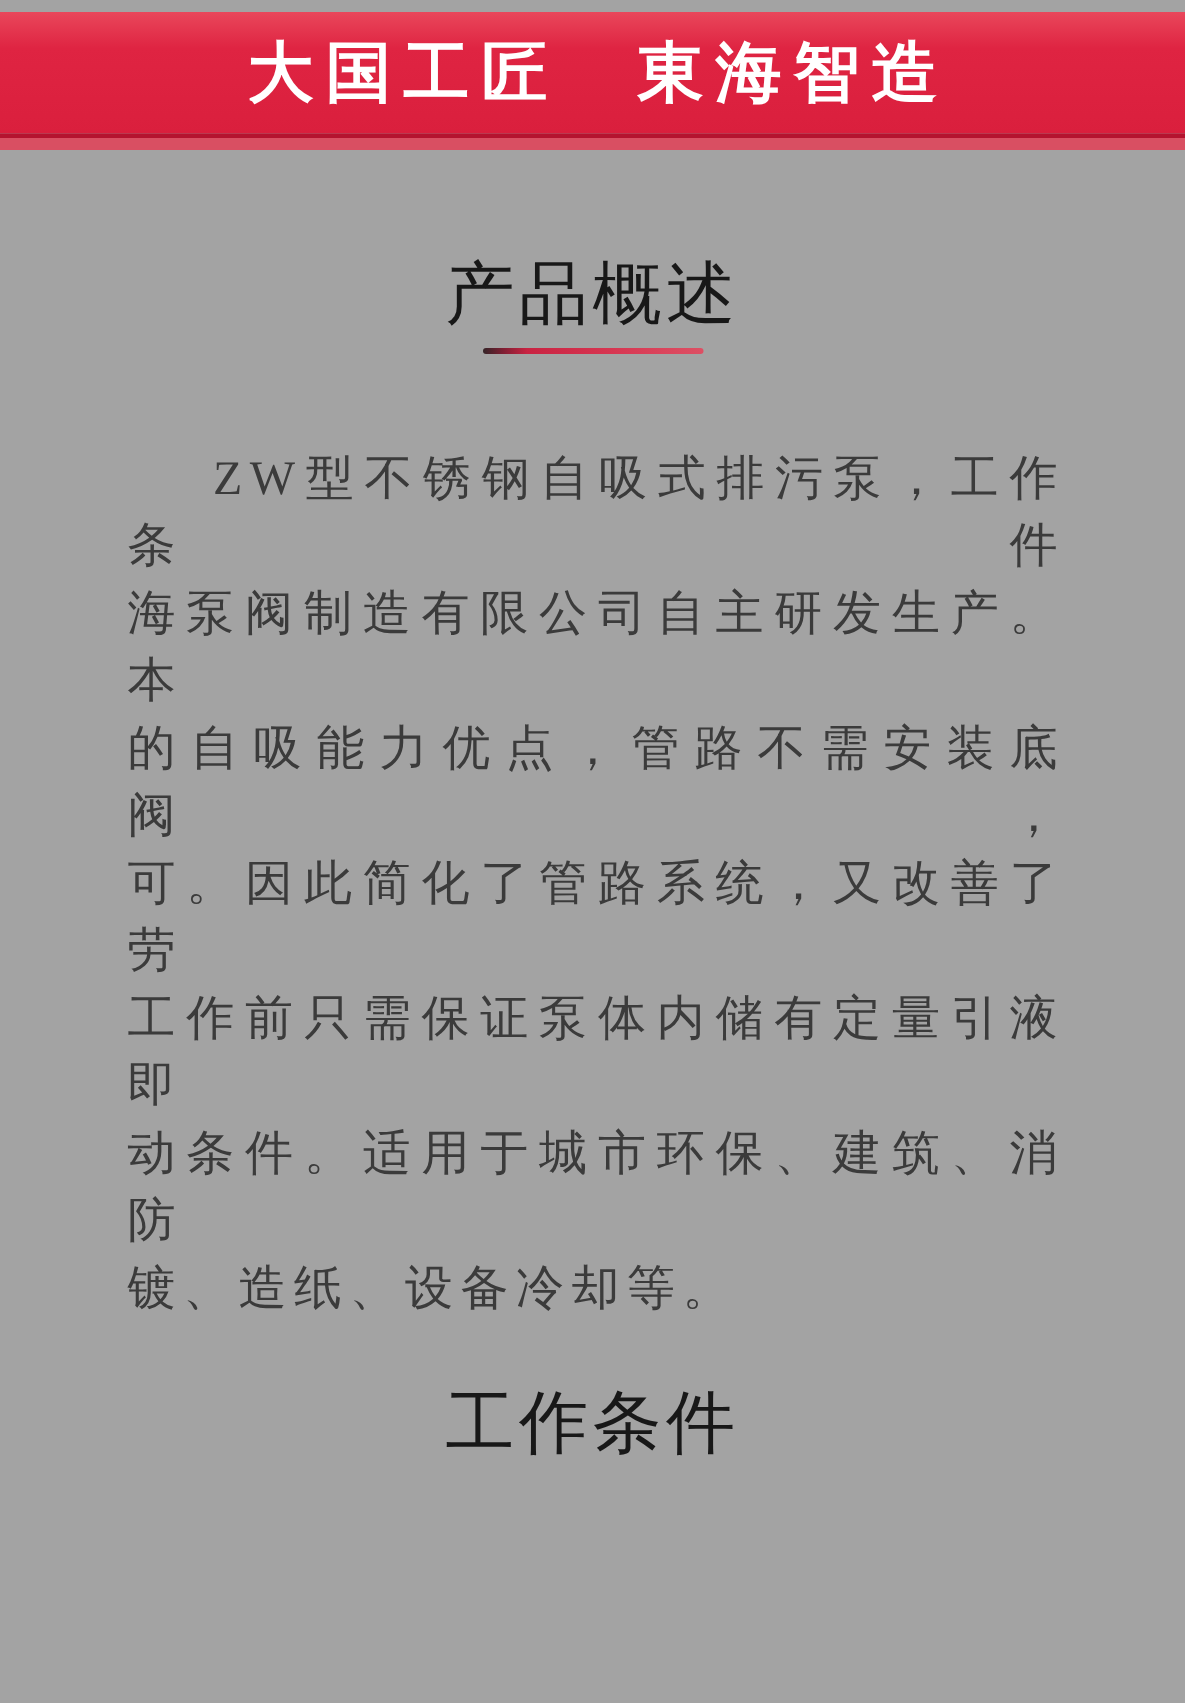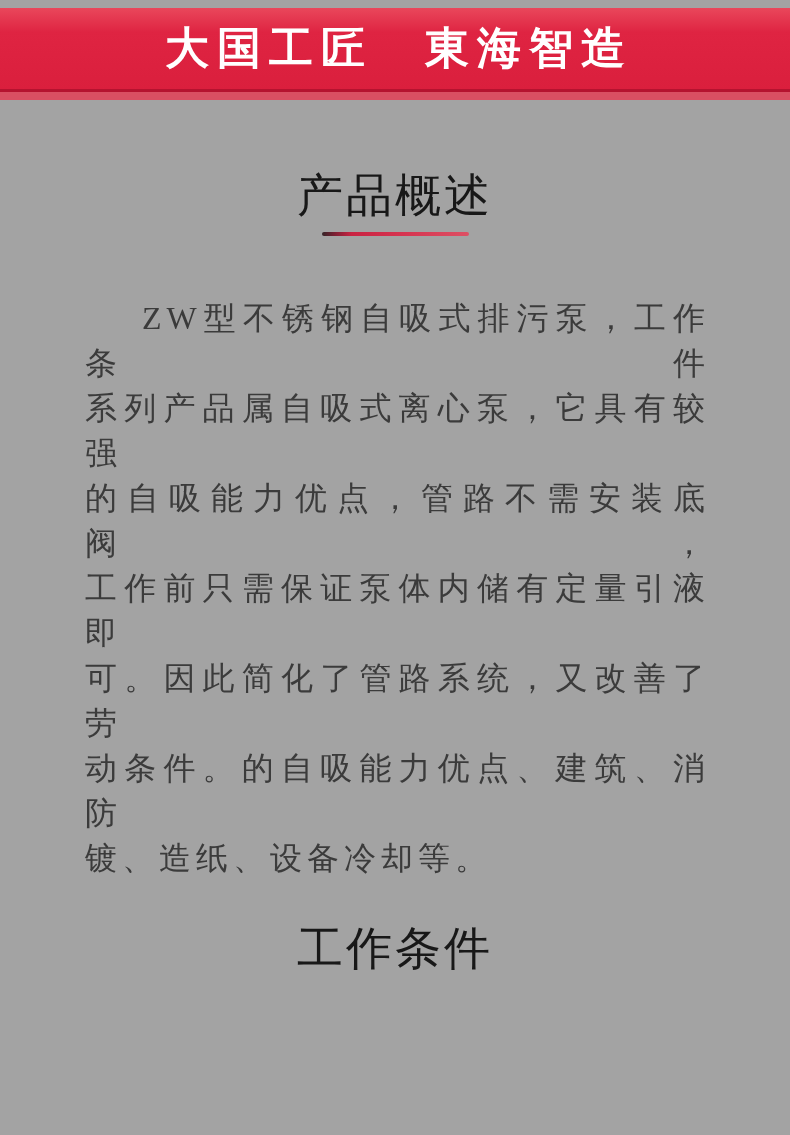--- a/index.html
+++ b/index.html
@@ -88,25 +88,25 @@
     <div class="banner-title">大国工匠　東海智造</div>
   </header>
   <div class="banner-strip"></div>
 
   <section>
     <h2 class="sec-title overview">产品概述</h2>
     <div class="sec-underline"></div>
 
     <div class="paragraph">
       <div class="pline j indent">ZW型不锈钢自吸式排污泵，工作条件</div>
-      <div class="pline j">系列产品属自吸式离心泵，它具有较强</div>
+      <div class="pline j">海泵阀制造有限公司自主研发生产。本</div>
       <div class="pline j">的自吸能力优点，管路不需安装底阀，</div>
+      <div class="pline j">可。因此简化了管路系统，又改善了劳</div>
       <div class="pline j">工作前只需保证泵体内储有定量引液即</div>
-      <div class="pline j">可。因此简化了管路系统，又改善了劳</div>
-      <div class="pline j">动条件。的自吸能力优点、建筑、消防</div>
+      <div class="pline j">动条件。适用于城市环保、建筑、消防</div>
       <div class="pline plain">镀、造纸、设备冷却等。</div>
     </div>
   </section>
 
   <section>
     <h2 class="sec-title conditions">工作条件</h2>
 
   </section>
 
 </div>

